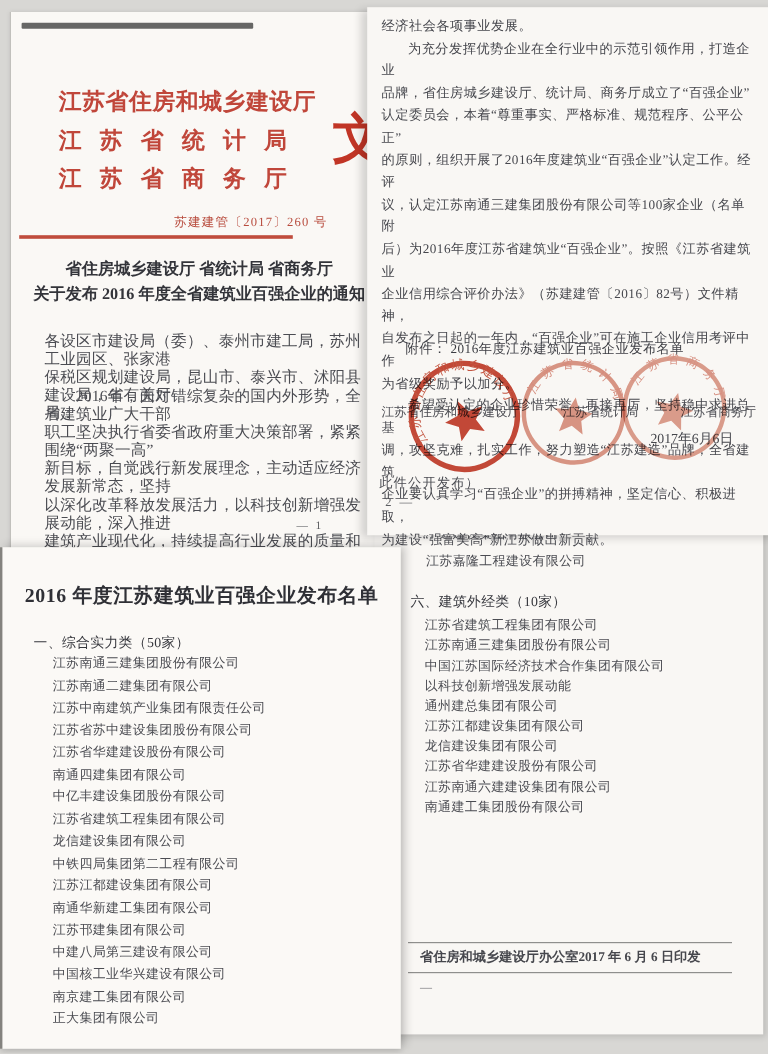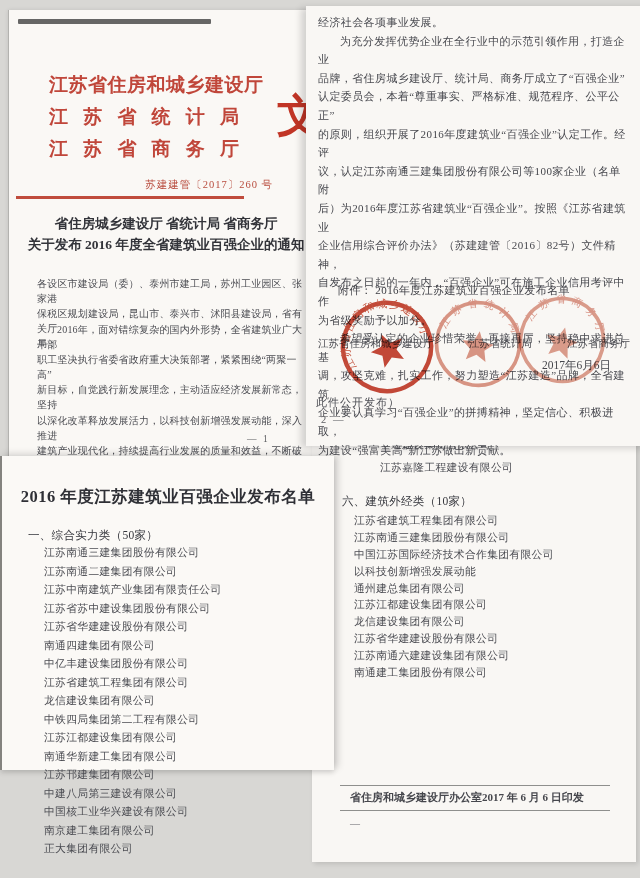--- a/index.html
+++ b/index.html
@@ -19,21 +19,21 @@
   .gov-line23{display:flex;justify-content:space-between;width:190px;
               font-size:19px;font-weight:bold;margin-top:6px;white-space:nowrap;}
   .wen{position:absolute;left:228px;top:22px;font-size:45px;font-weight:bold;
        color:#c13526;line-height:1;}
   .docnum{position:absolute;left:20px;top:168px;width:244px;text-align:right;
           font-size:10.5px;color:#b84b3d;letter-spacing:1px;}
   .redline{position:absolute;left:7px;top:186px;width:228px;height:2.5px;
            background:#c04c3d;}
   .doc-title{position:absolute;left:6px;top:203px;width:302px;text-align:center;
              font-size:13.5px;font-weight:bold;color:#33343a;line-height:21px;}
-  .p1-text{position:absolute;left:28px;width:272px;font-size:10px;
+  .p1-text{position:absolute;left:28px;width:272px;font-size:13px;
            color:#4b4c52;line-height:15.1px;letter-spacing:.2px;}
   #p1-recipients{top:266px;}
   #p1-body{top:312px;}
   .indent{text-indent:2em;}
   .pmark{position:absolute;font-size:9.5px;color:#5c5d61;letter-spacing:2px;}
   #p1-mark{left:238px;top:424px;}
   
   #page2{left:306px;top:6px;width:330px;height:440px;z-index:3;background:#f9f7f4;
          box-shadow:-5px 2px 7px rgba(0,0,0,.16);padding-left:35px;}
   .p2-text{position:absolute;left:12px;top:7px;width:314px;font-size:11px;
@@ -47,34 +47,34 @@
   #seal1{left:32px;top:292px;width:98px;height:98px;transform:rotate(-24deg);opacity:.92;}
   #seal2{left:126px;top:292px;width:92px;height:92px;transform:rotate(8deg);opacity:.62;}
   #seal3{left:210px;top:288px;width:92px;height:92px;transform:rotate(14deg);opacity:.58;}
   .pubnote{position:absolute;left:10px;top:389px;font-size:11px;color:#4b4c52;
            letter-spacing:1px;}
   #p2-mark{left:15px;top:408px;font-size:10.5px;}
   
   #page4{left:312px;top:428px;width:324px;height:434px;z-index:2;background:#f9f7f4;
          box-shadow:2px 2px 5px rgba(0,0,0,.12);}
   .p4-carry{position:absolute;left:43px;top:10px;}
-  .p4-carry .co-row{height:22.5px;margin-left:25px;}
+  .p4-carry .co-row{height:22.5px;}
   .cat-head{font-size:11.5px;font-weight:normal;color:#35363c;letter-spacing:.3px;}
   #p4-cat{position:absolute;left:30px;top:66px;}
   .p4-list{position:absolute;left:42px;top:86px;}
   .p4-list .co-row{height:16.9px;}
   .co-row{font-size:10.8px;color:#4b4c52;letter-spacing:.3px;white-space:nowrap;}
   .foot-rule{position:absolute;left:28px;width:270px;height:1px;background:#8f8f8d;}
   #rule-a{top:357px;}
   #rule-b{top:382px;}
   .foot-row{position:absolute;left:38px;top:362px;width:252px;display:flex;
             font-size:11px;color:#46474d;font-weight:bold;}
   .foot-dash{position:absolute;left:38px;top:390px;font-size:10px;color:#6a6b6f;}
   
-  #page3{left:0px;top:456px;width:332px;height:314px;z-index:4;background:#fbf9f6;
+  #page3{left:0px;top:456px;width:332px;height:418px;z-index:4;background:#fbf9f6;
          border-left:2px solid #84837f;
          box-shadow:4px -2px 7px rgba(0,0,0,.16),0 3px 5px rgba(0,0,0,.12);}
   .list-title{position:absolute;left:0;top:30px;width:100%;text-align:center;
               font-size:16.5px;font-weight:bold;color:#2f3036;letter-spacing:.5px;}
   #p3-cat{position:absolute;left:26px;top:72px;}
   .p3-list{position:absolute;left:42px;top:90px;}
   .p3-list .co-row{height:18.5px;}
   .sealtext{font-size:11px;letter-spacing:1.5px;fill:#c44a33;
             font-family:"Liberation Serif","DejaVu Serif",serif;}
 </style>

